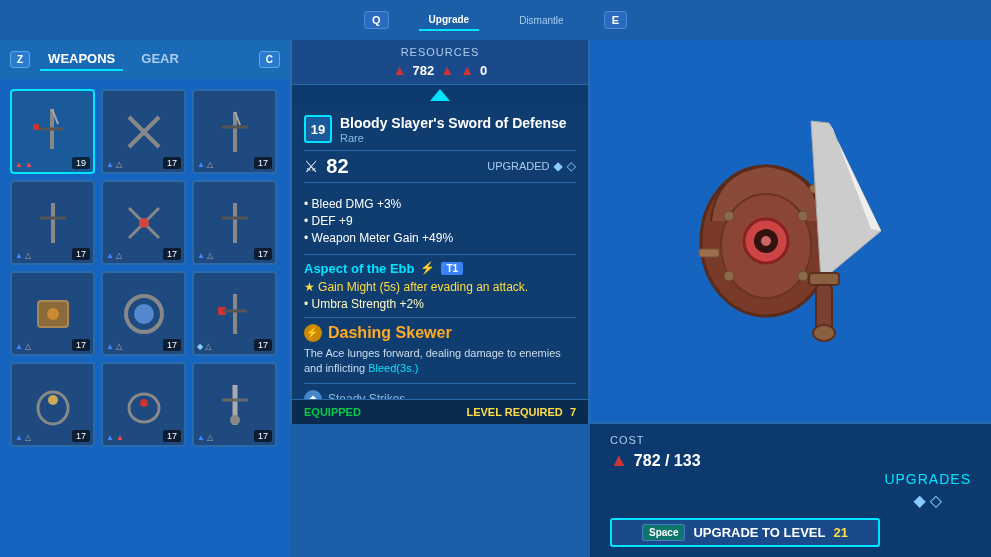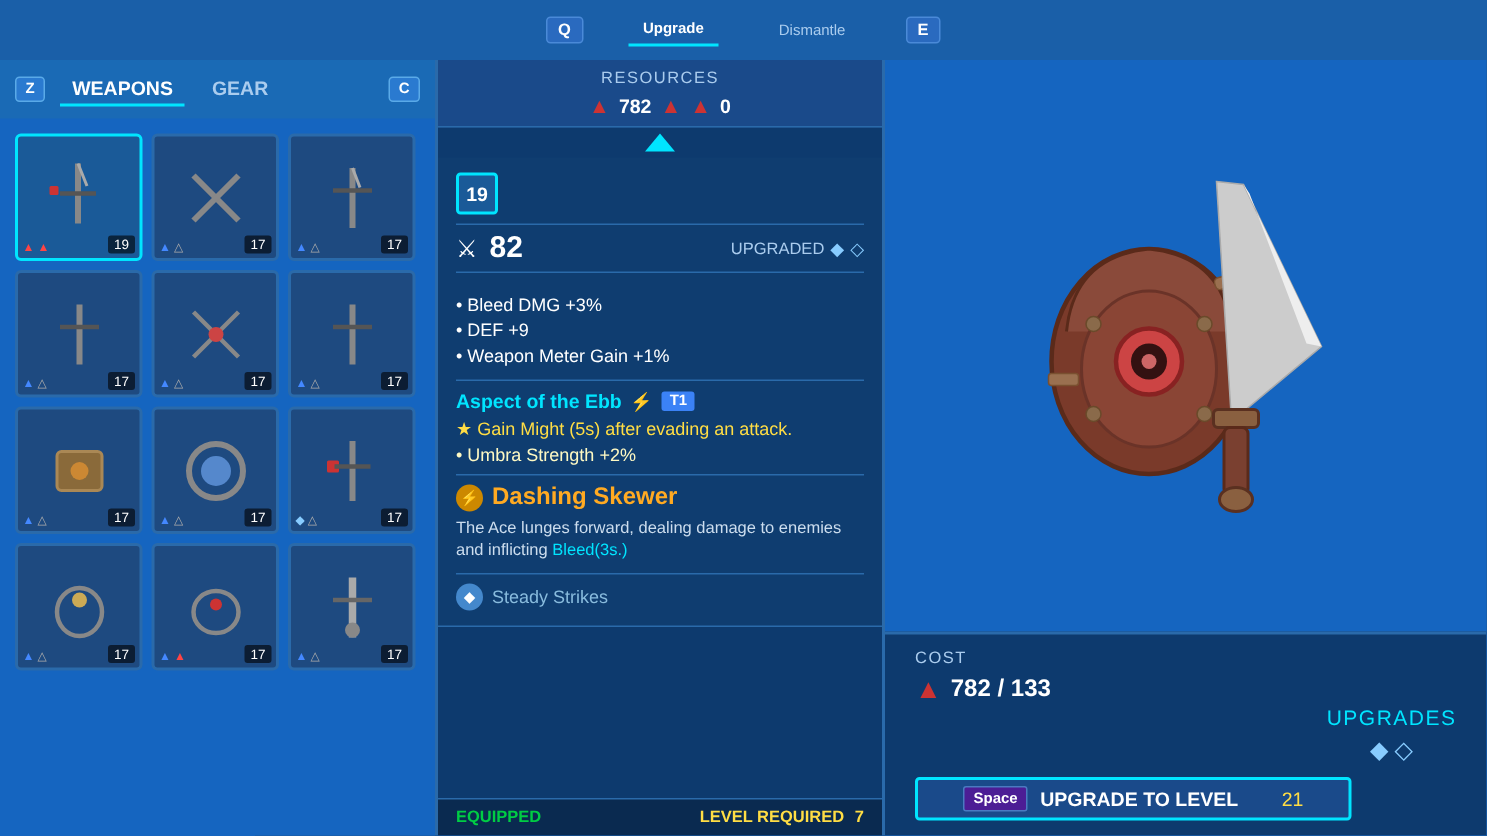--- a/index.html
+++ b/index.html
@@ -141,21 +141,21 @@
     }
     .tri-red { color: #ff4444; font-size: 8px; }
     .tri-blue { color: #4488ff; font-size: 8px; }
 
     
     .middle-panel {
       position: absolute;
       top: 40px;
       left: 290px;
       width: 300px;
-      height: 517px;
+      height: 384px;
       background: #0d3a6e;
       border-left: 2px solid #2a6aaa;
       border-right: 2px solid #2a6aaa;
     }
 
     .resources-bar {
       background: #1a4a8a;
       border-bottom: 1px solid #2a6aaa;
       padding: 6px 10px;
       text-align: center;
@@ -436,30 +436,29 @@
       font-size: 13px;
       font-weight: bold;
       padding: 4px 30px;
       border-radius: 3px;
       cursor: pointer;
       display: flex;
       align-items: center;
       gap: 8px;
     }
     .space-key {
-      background: #4c1d95;
+      background: #0f766e;
       border: 1px solid #4a7ac0;
       font-size: 10px;
       padding: 2px 6px;
       border-radius: 2px;
     }
     .upgrade-level {
       color: #ffdd44;
-      font-weight: normal;
-      margin-left: 21px;
+      font-weight: bold;
     }
     .upgrade-action-row {
       display: flex;
       align-items: center;
       gap: 10px;
     }
     .cost-upgrade-inner {
       display: flex;
       flex-direction: column;
       gap: 8px;
@@ -648,34 +647,38 @@
     </div>
   </div>
 
   <div style="display:flex;justify-content:center;padding:4px 0;">
     <div class="arrow-up"></div>
   </div>
 
   <div class="item-card">
     <div class="item-header">
       <div class="item-level-badge">19</div>
+      <div class="item-name-block">
+        <div class="item-name">Bloody Slayer's Sword of Defense</div>
+        <div class="item-rarity">Rare</div>
+      </div>
     </div>
     <div class="item-power-row">
       <span class="power-icon">⚔</span>
       <span class="power-value">82</span>
       <div class="upgraded-badge">
         <span>UPGRADED</span>
         <span class="diamond">◆</span>
         <span class="diamond">◇</span>
       </div>
     </div>
     <div class="stats-list">
       <div class="stat-item">Bleed DMG +3%</div>
       <div class="stat-item">DEF +9</div>
-      <div class="stat-item">Weapon Meter Gain +1%</div>
+      <div class="stat-item">Weapon Meter Gain +49%</div>
     </div>
     <div class="aspect-section">
       <div class="aspect-header">
         <span class="aspect-title">Aspect of the Ebb</span>
         <span class="aspect-icon">⚡</span>
         <span class="aspect-t-badge">T1</span>
       </div>
       <div class="aspect-stat gold">Gain Might (5s) after evading an attack.</div>
       <div class="aspect-stat white">Umbra Strength +2%</div>
     </div>

